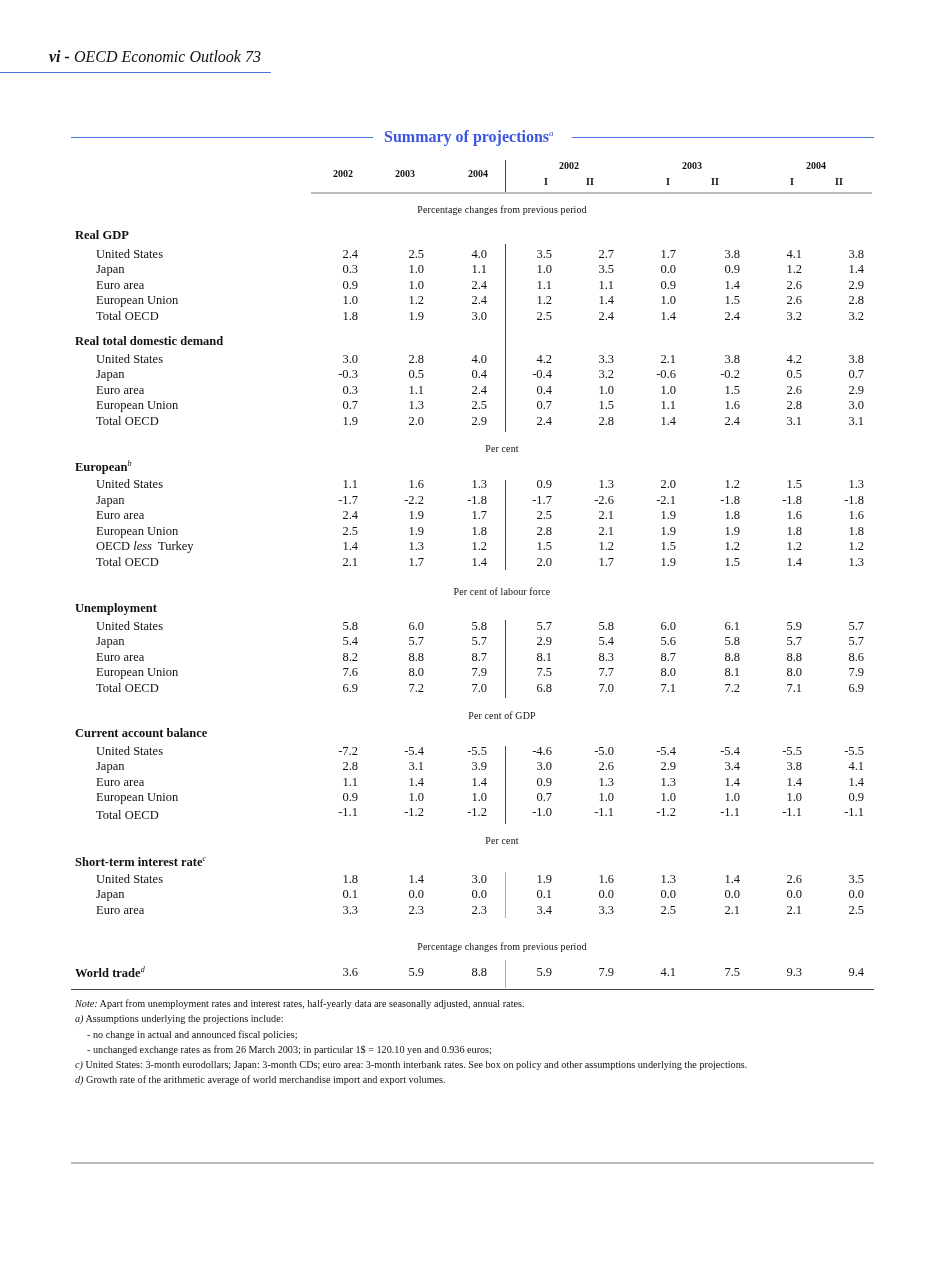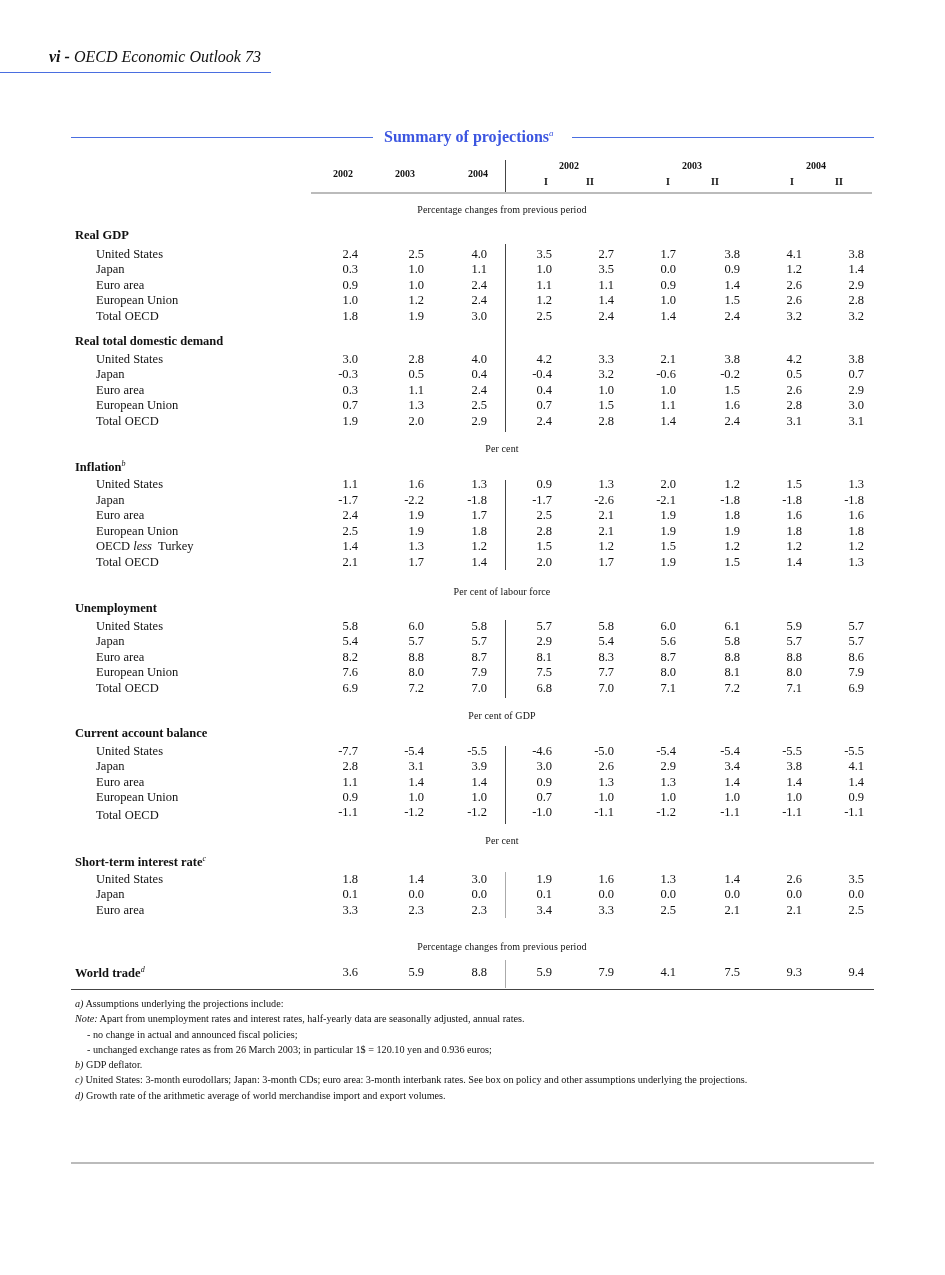--- a/index.html
+++ b/index.html
@@ -194,21 +194,21 @@
       <span class="v" style="left: 222px;">1.9</span>
       <span class="v" style="left: 288px;">2.0</span>
       <span class="v" style="left: 351px;">2.9</span>
       <span class="v" style="left: 416px;">2.4</span>
       <span class="v" style="left: 478px;">2.8</span>
       <span class="v" style="left: 540px;">1.4</span>
       <span class="v" style="left: 604px;">2.4</span>
       <span class="v" style="left: 666px;">3.1</span>
       <span class="v" style="left: 728px;">3.1</span>
     </div>
-    <div class="sec-title" style="top: 459px;"><span>Inflation</span><sup>b</sup></div>
+    <div class="sec-title" style="top: 459px;"><span>European</span><sup>b</sup></div>
     <div class="row" style="top: 477px;">
       <span class="lbl">United States</span>
       <span class="v" style="left: 222px;">1.1</span>
       <span class="v" style="left: 288px;">1.6</span>
       <span class="v" style="left: 351px;">1.3</span>
       <span class="v" style="left: 416px;">0.9</span>
       <span class="v" style="left: 478px;">1.3</span>
       <span class="v" style="left: 540px;">2.0</span>
       <span class="v" style="left: 604px;">1.2</span>
       <span class="v" style="left: 666px;">1.5</span>
@@ -331,21 +331,21 @@
       <span class="v" style="left: 416px;">6.8</span>
       <span class="v" style="left: 478px;">7.0</span>
       <span class="v" style="left: 540px;">7.1</span>
       <span class="v" style="left: 604px;">7.2</span>
       <span class="v" style="left: 666px;">7.1</span>
       <span class="v" style="left: 728px;">6.9</span>
     </div>
     <div class="sec-title" style="top: 726px;"><span>Current account balance</span></div>
     <div class="row" style="top: 744px;">
       <span class="lbl">United States</span>
-      <span class="v" style="left: 222px;">-7.7</span>
+      <span class="v" style="left: 222px;">-7.2</span>
       <span class="v" style="left: 288px;">-5.4</span>
       <span class="v" style="left: 351px;">-5.5</span>
       <span class="v" style="left: 416px;">-4.6</span>
       <span class="v" style="left: 478px;">-5.0</span>
       <span class="v" style="left: 540px;">-5.4</span>
       <span class="v" style="left: 604px;">-5.4</span>
       <span class="v" style="left: 666px;">-5.5</span>
       <span class="v" style="left: 728px;">-5.5</span>
     </div>
     <div class="row" style="top: 759.4px;">
@@ -443,22 +443,21 @@
       <span class="v" style="left: 540px;">4.1</span>
       <span class="v" style="left: 604px;">7.5</span>
       <span class="v" style="left: 666px;">9.3</span>
       <span class="v" style="left: 728px;">9.4</span>
     </div>
   </div>
 
 <div class="bottom-rule"></div>
 
 <div class="notes">
+  <div><i>Note:</i><span>  Apart from unemployment rates and interest rates, half-yearly data are seasonally adjusted, annual rates.</span></div>
   <div><i>a)</i><span>  Assumptions underlying the projections include:</span></div>
-  <div><i>Note:</i><span>  Apart from unemployment rates and interest rates, half-yearly data are seasonally adjusted, annual rates.</span></div>
   <div class="ind">- no change in actual and announced fiscal policies;</div>
   <div class="ind">- unchanged exchange rates as from 26 March 2003; in particular 1$ = 120.10 yen and 0.936 euros;</div>
-  <div><i>b)</i><span>  GDP deflator.</span></div>
   <div><i>c)</i><span>  United States: 3-month eurodollars; Japan: 3-month CDs; euro area: 3-month interbank rates.  See box on policy and other assumptions underlying the projections.</span></div>
   <div><i>d)</i><span>  Growth rate of the arithmetic average of world merchandise import and export volumes.</span></div>
 </div>
 
 <div class="footer-rule"></div>
 
 </body></html>

